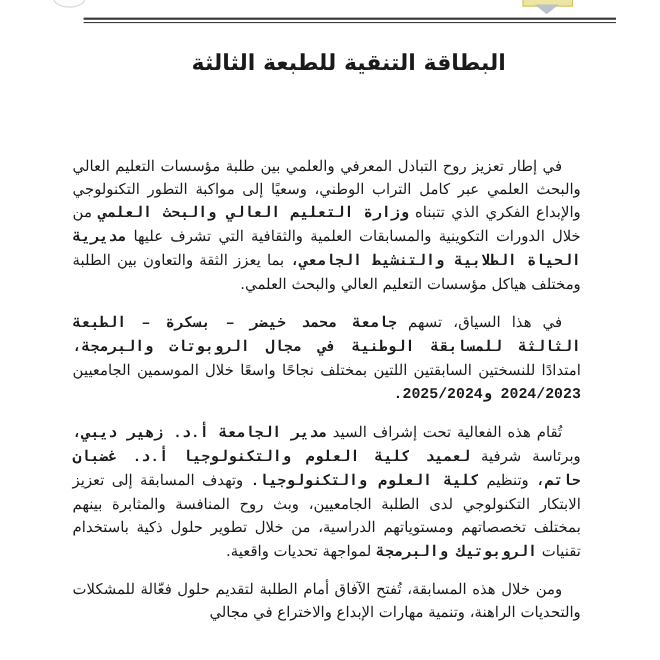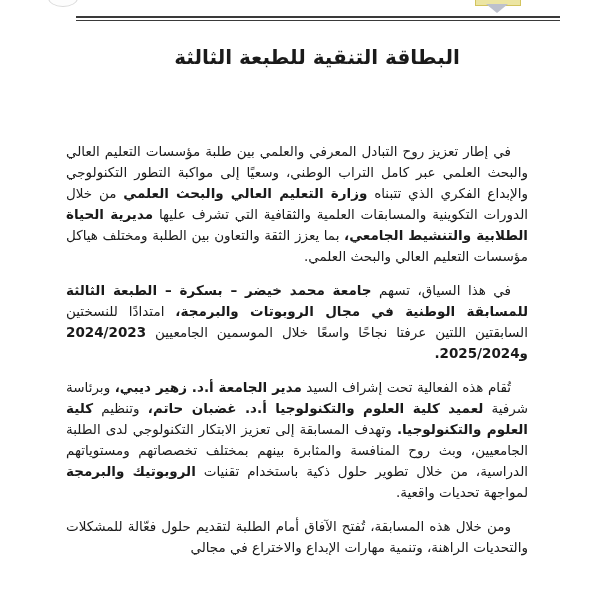--- a/index.html
+++ b/index.html
@@ -89,36 +89,37 @@
     text-align: justify;
     font-size: 13.5px;
     line-height: 21px;
   }
   .document-body p {
     margin: 0 0 13px 0;
     text-indent: 17px;
   }
   .document-body b {
     font-weight: bold;
+    font-family: Liberation Mono, monospace;
   }
 </style>
 </head>
 <body style="--ink: #1a1a1a; --paper: #ffffff; --rule: #3a3a3a; --logo-yellow: #ece5a3; --logo-yellow-border: #d3c45e; --logo-gray: #bdc1cc;">
 
 <div class="stamp-fragment"></div>
 
 <div class="logo-fragment">
   <div class="logo-band"></div>
   <div class="logo-chevron"></div>
 </div>
 
 <div class="header-rule"></div>
 
 <div class="title-block">
   <div>البطاقة التنقية للطبعة الثالثة</div>
 </div>
 
 <div class="document-body">
     <p><span>في إطار تعزيز روح التبادل المعرفي والعلمي بين طلبة مؤسسات التعليم العالي والبحث العلمي عبر كامل التراب الوطني، وسعيًا إلى مواكبة التطور التكنولوجي والإبداع الفكري الذي تتبناه </span><b>وزارة التعليم العالي والبحث العلمي</b><span> من خلال الدورات التكوينية والمسابقات العلمية والثقافية التي تشرف عليها </span><b>مديرية الحياة الطلابية والتنشيط الجامعي،</b><span> بما يعزز الثقة والتعاون بين الطلبة ومختلف هياكل مؤسسات التعليم العالي والبحث العلمي.</span></p>
-    <p><span>في هذا السياق، تسهم </span><b>جامعة محمد خيضر – بسكرة – الطبعة الثالثة للمسابقة الوطنية في مجال الروبوتات والبرمجة،</b><span> امتدادًا للنسختين السابقتين اللتين عرفتا نجاحًا واسعًا خلال الموسمين الجامعيين </span><b>2024/2023 و2025/2024.</b></p>
+    <p><span>في هذا السياق، تسهم </span><b>جامعة محمد خيضر – بسكرة – الطبعة الثالثة للمسابقة الوطنية في مجال الروبوتات والبرمجة،</b><span> امتدادًا للنسختين السابقتين اللتين بمختلف نجاحًا واسعًا خلال الموسمين الجامعيين </span><b>2024/2023 و2025/2024.</b></p>
     <p><span>تُقام هذه الفعالية تحت إشراف السيد </span><b>مدير الجامعة أ.د. زهير ديبي،</b><span> وبرئاسة شرفية </span><b>لعميد كلية العلوم والتكنولوجيا أ.د. غضبان حاتم،</b><span> وتنظيم </span><b>كلية العلوم والتكنولوجيا.</b><span> وتهدف المسابقة إلى تعزيز الابتكار التكنولوجي لدى الطلبة الجامعيين، وبث روح المنافسة والمثابرة بينهم بمختلف تخصصاتهم ومستوياتهم الدراسية، من خلال تطوير حلول ذكية باستخدام تقنيات </span><b>الروبوتيك والبرمجة</b><span> لمواجهة تحديات واقعية.</span></p>
     <p><span>ومن خلال هذه المسابقة، تُفتح الآفاق أمام الطلبة لتقديم حلول فعّالة للمشكلات والتحديات الراهنة، وتنمية مهارات الإبداع والاختراع في مجالي </span></p>
   </div>
 
 </body></html>

